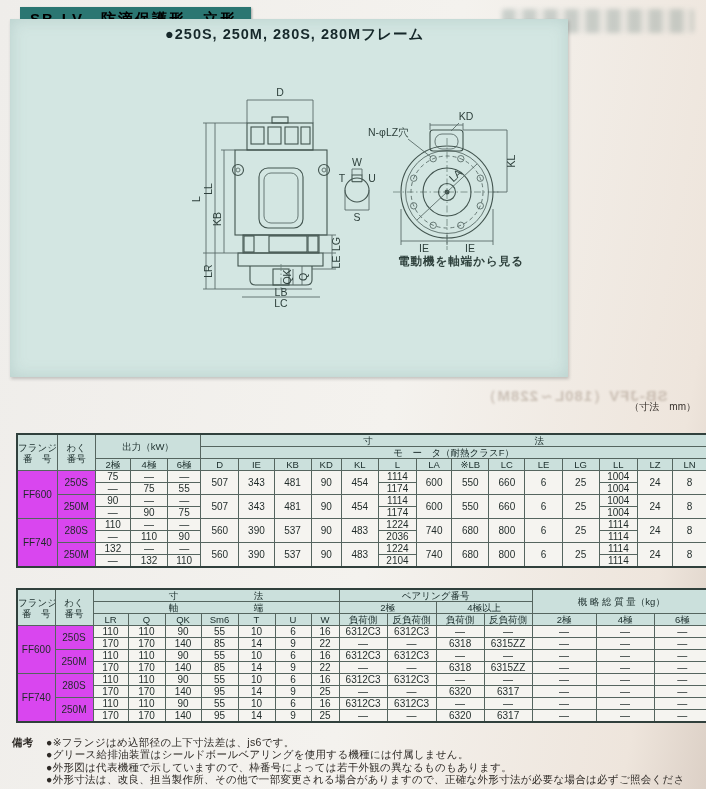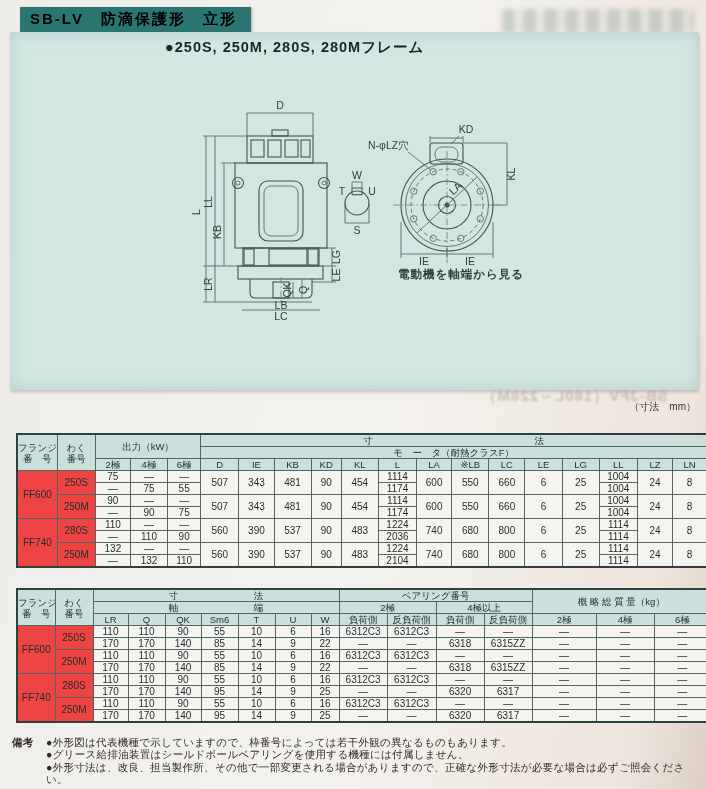--- a/index.html
+++ b/index.html
@@ -4,40 +4,40 @@
 <style>
 *{margin:0;padding:0;box-sizing:border-box}
 html,body{font-family:"Liberation Sans","DejaVu Sans",sans-serif;background:#9a9a9a}
 #page{position:relative;width:706px;height:789px;overflow:hidden;color:#24302e;
   background:linear-gradient(100deg,#efedea 0%,#f4f2ee 55%,#eee5dc 90%,#dcd0c6 100%)}
 .titlebar{position:absolute;left:20px;top:7px;background:#2b7672;color:#000000;font-size:15px;
   font-weight:bold;padding:3px 14px 4px 10px;letter-spacing:2px;box-shadow:1px 1px 2px rgba(60,60,60,.4)}
 .ghost-top{position:absolute;right:12px;top:9px;width:192px;height:24px;border-radius:3px;
   background:repeating-linear-gradient(90deg,rgba(60,95,92,.38) 0 13px,rgba(150,170,168,.18) 13px 21px);
   filter:blur(2.5px);opacity:.6}
-.panel{position:absolute;left:10px;top:32px;width:688px;height:358px;background:#d3e6e2;
+.panel{position:absolute;left:10px;top:19px;width:558px;height:358px;background:#d3e6e2;
   box-shadow:inset 0 0 16px rgba(120,155,150,.28),1px 2px 3px rgba(90,90,90,.3)}
 .frameline{position:absolute;left:155px;top:6px;font-size:14.5px;font-weight:bold;letter-spacing:1px;color:#16282a}
 svg.draw{position:absolute;left:0;top:0}
 svg .ol{stroke:#42544f;stroke-width:1.1;fill:none}
 svg .dim{stroke:#5a6c69;stroke-width:.9;fill:none}
 svg .cl{stroke:#6d807c;stroke-width:.8;fill:none;stroke-dasharray:7 2.5 1.5 2.5}
 svg .bc{stroke:#5a6c69;stroke-width:.9;fill:none;stroke-dasharray:4 3}
 svg text{fill:#2e403c;font-size:10.5px;font-family:"Liberation Sans","DejaVu Sans",sans-serif}
 svg text.cap{font-weight:bold;font-size:11.5px;letter-spacing:1px}
 .sec-title{position:absolute;left:14px;top:405px;font-size:17px;font-weight:bold;letter-spacing:1.5px;color:#1c2422}
 .unit-note{position:absolute;right:10px;top:400px;font-size:10px;color:#39332e}
 table{border-collapse:collapse;table-layout:fixed;position:absolute;left:16px;background:#f5f4f0;
   font-size:10px;color:#1f2a28;border:2px solid #30403c}
 #t1{top:433px;width:692px}
 #t2{top:588px;width:692px}
 th,td{border:1px solid #55655f;text-align:center;vertical-align:middle;padding:0;font-weight:normal;
   height:12px;line-height:11px;overflow:hidden;white-space:nowrap}
 thead th{background:#cbe0dc;font-size:9.5px;color:#203230}
-td.teal{background:#ef4444}
+td.teal{background:#d946ef}
 .spread2{display:flex;justify-content:space-evenly}
 .hdr2 div{line-height:11px}
 .notes{position:absolute;left:12px;top:736px;display:flex;font-size:10.5px;color:#2e2a26;letter-spacing:.3px}
 .notes .lbl{font-weight:bold;width:34px;flex:none}
 .notes ul{list-style:none}
 .notes li{line-height:12.4px}
 .ghost-mid{position:absolute;left:448px;top:387px;width:252px;text-align:center;font-size:15px;font-weight:bold;
   color:rgba(128,108,90,.34);transform:scaleX(-1);filter:blur(1px);letter-spacing:1px}
 </style>
 </head>
@@ -560,19 +560,20 @@
           <td>—</td>
           <td>—</td>
           <td>—</td>
         </tr>
       </tbody>
   </table>
 
   <div class="notes">
     <div class="lbl">備考</div>
     <ul>
+      <li>●※フランジはめ込部径の上下寸法差は、js6です。</li>
+      <li>●グリース給排油装置はシールドボールベアリングを使用する機種には付属しません。</li>
       <li>●外形図は代表機種で示していますので、枠番号によっては若干外観の異なるものもあります。</li>
-      <li>●グリース給排油装置はシールドボールベアリングを使用する機種には付属しません。</li>
       <li>●外形寸法は、改良、担当製作所、その他で一部変更される場合がありますので、正確な外形寸法が必要な場合は必ずご照会ください。</li>
     </ul>
   </div>
 
 </div>
 
 </body></html>

